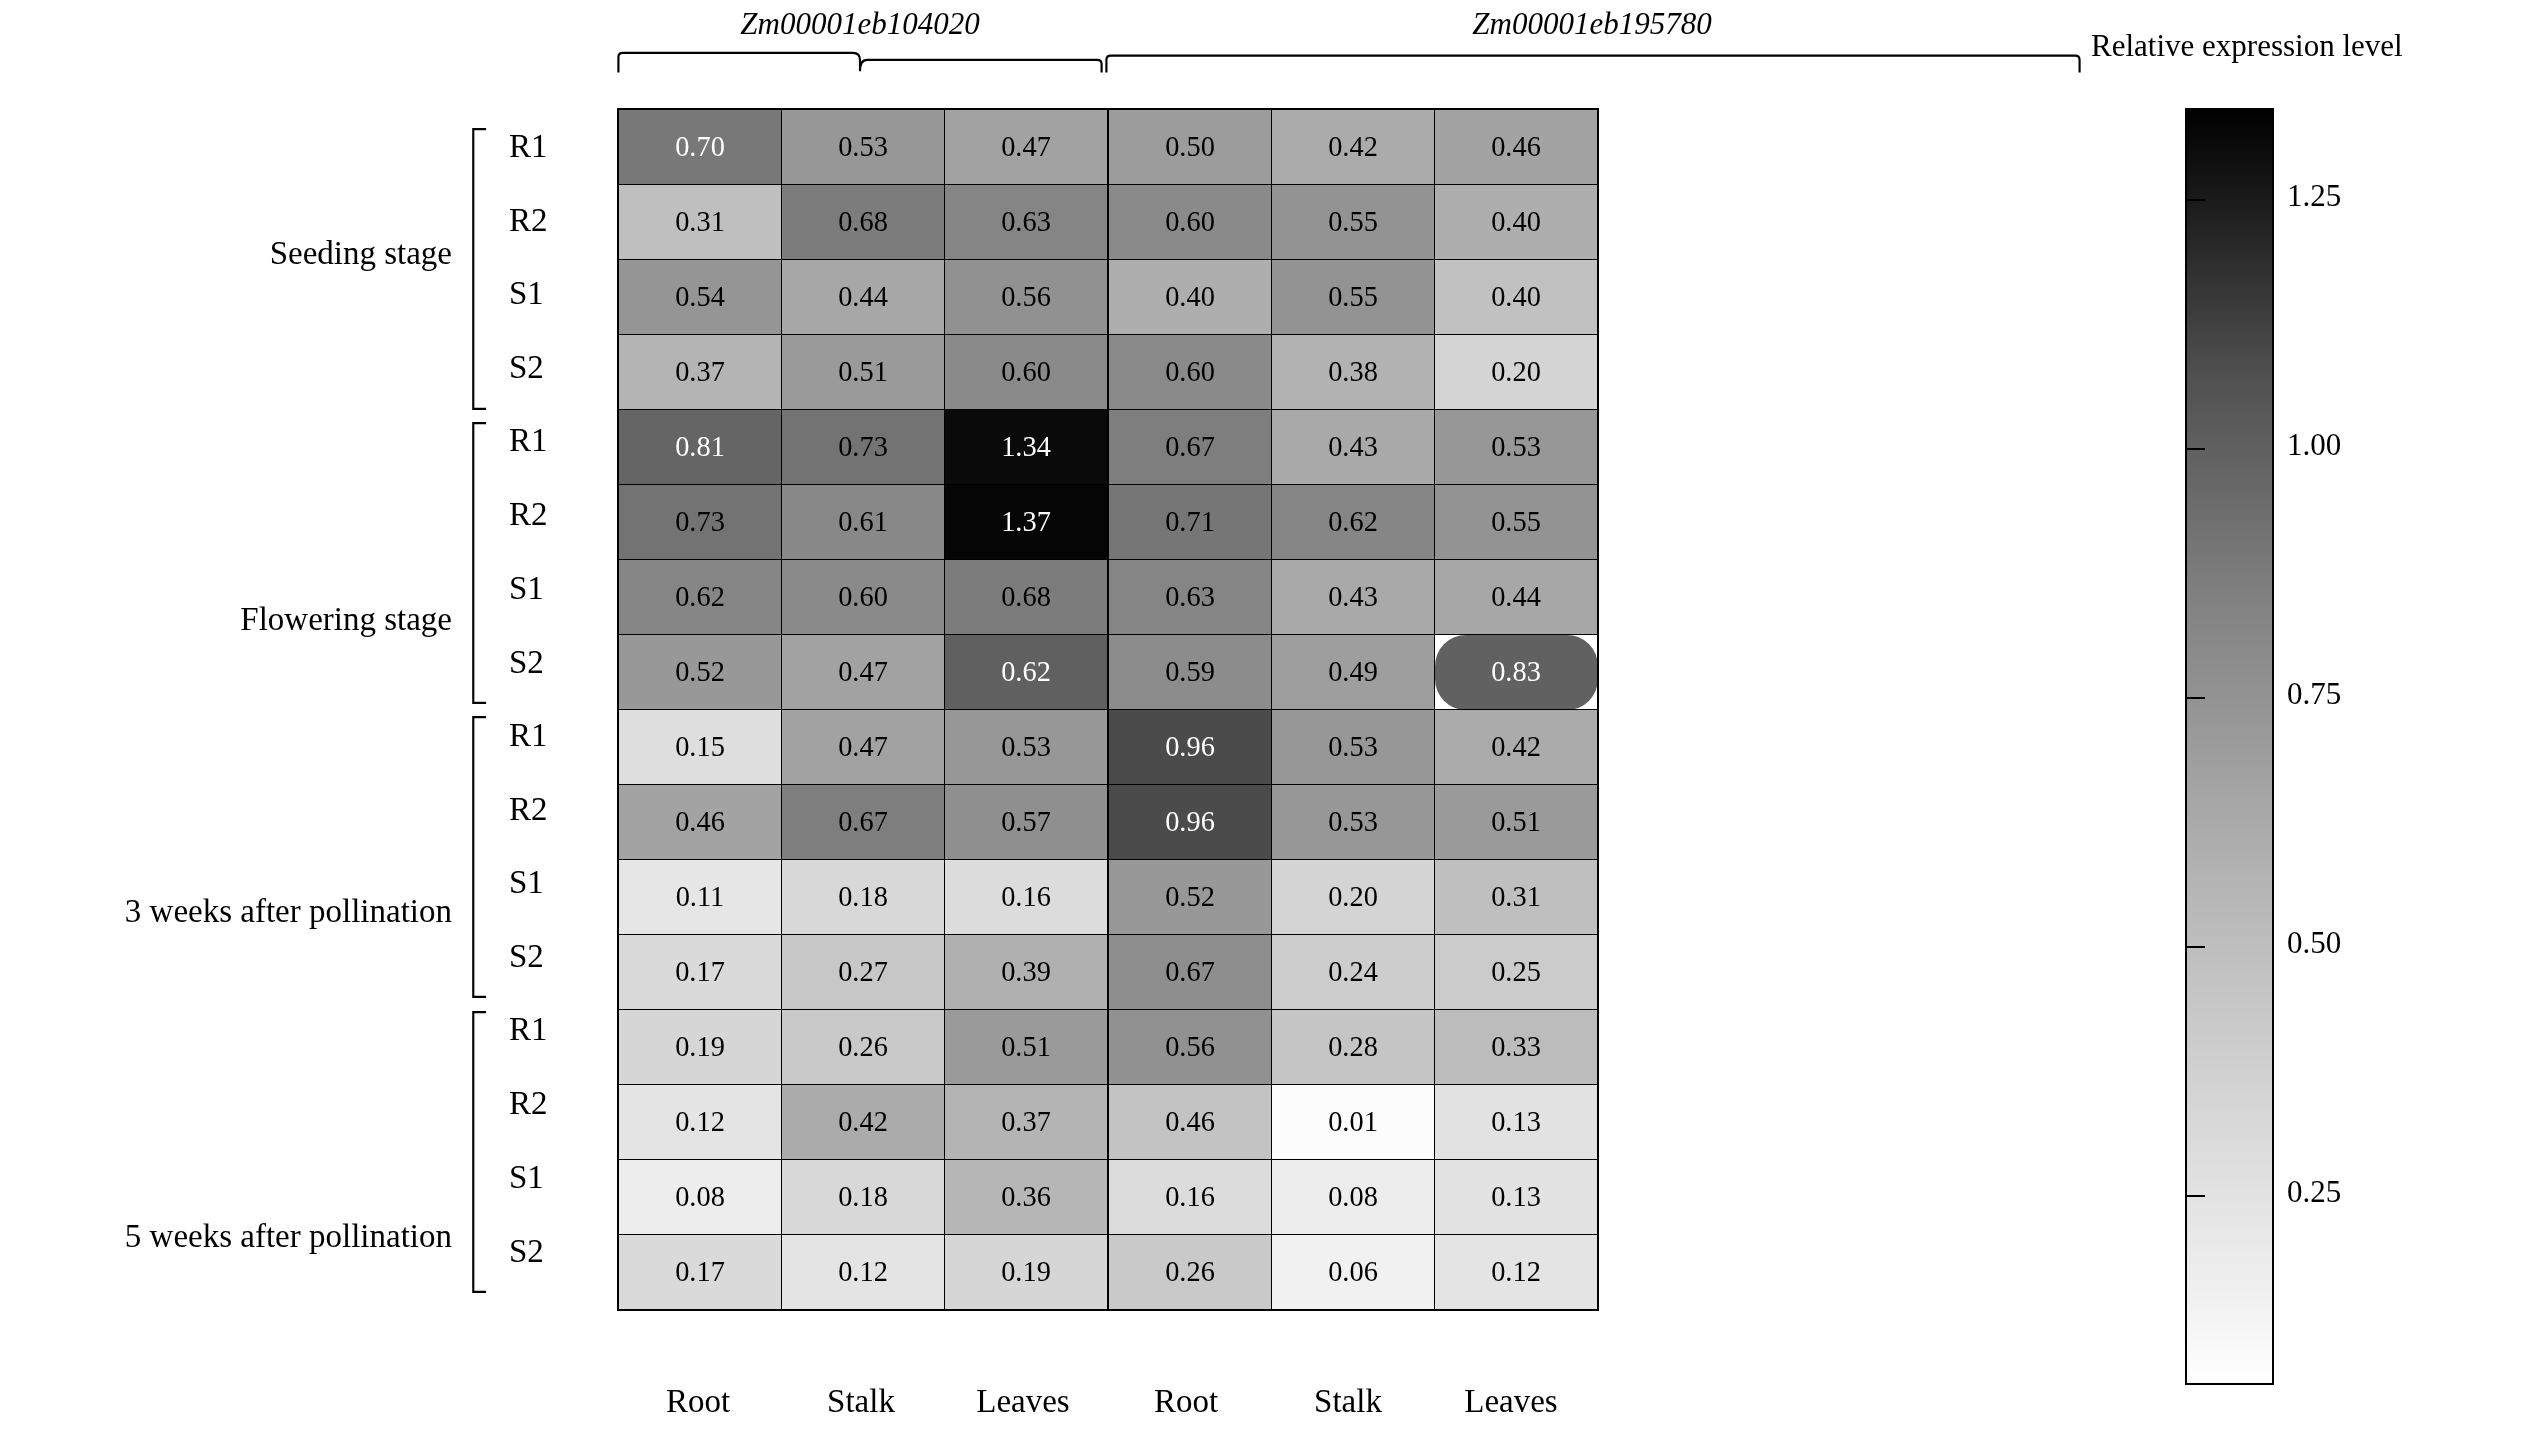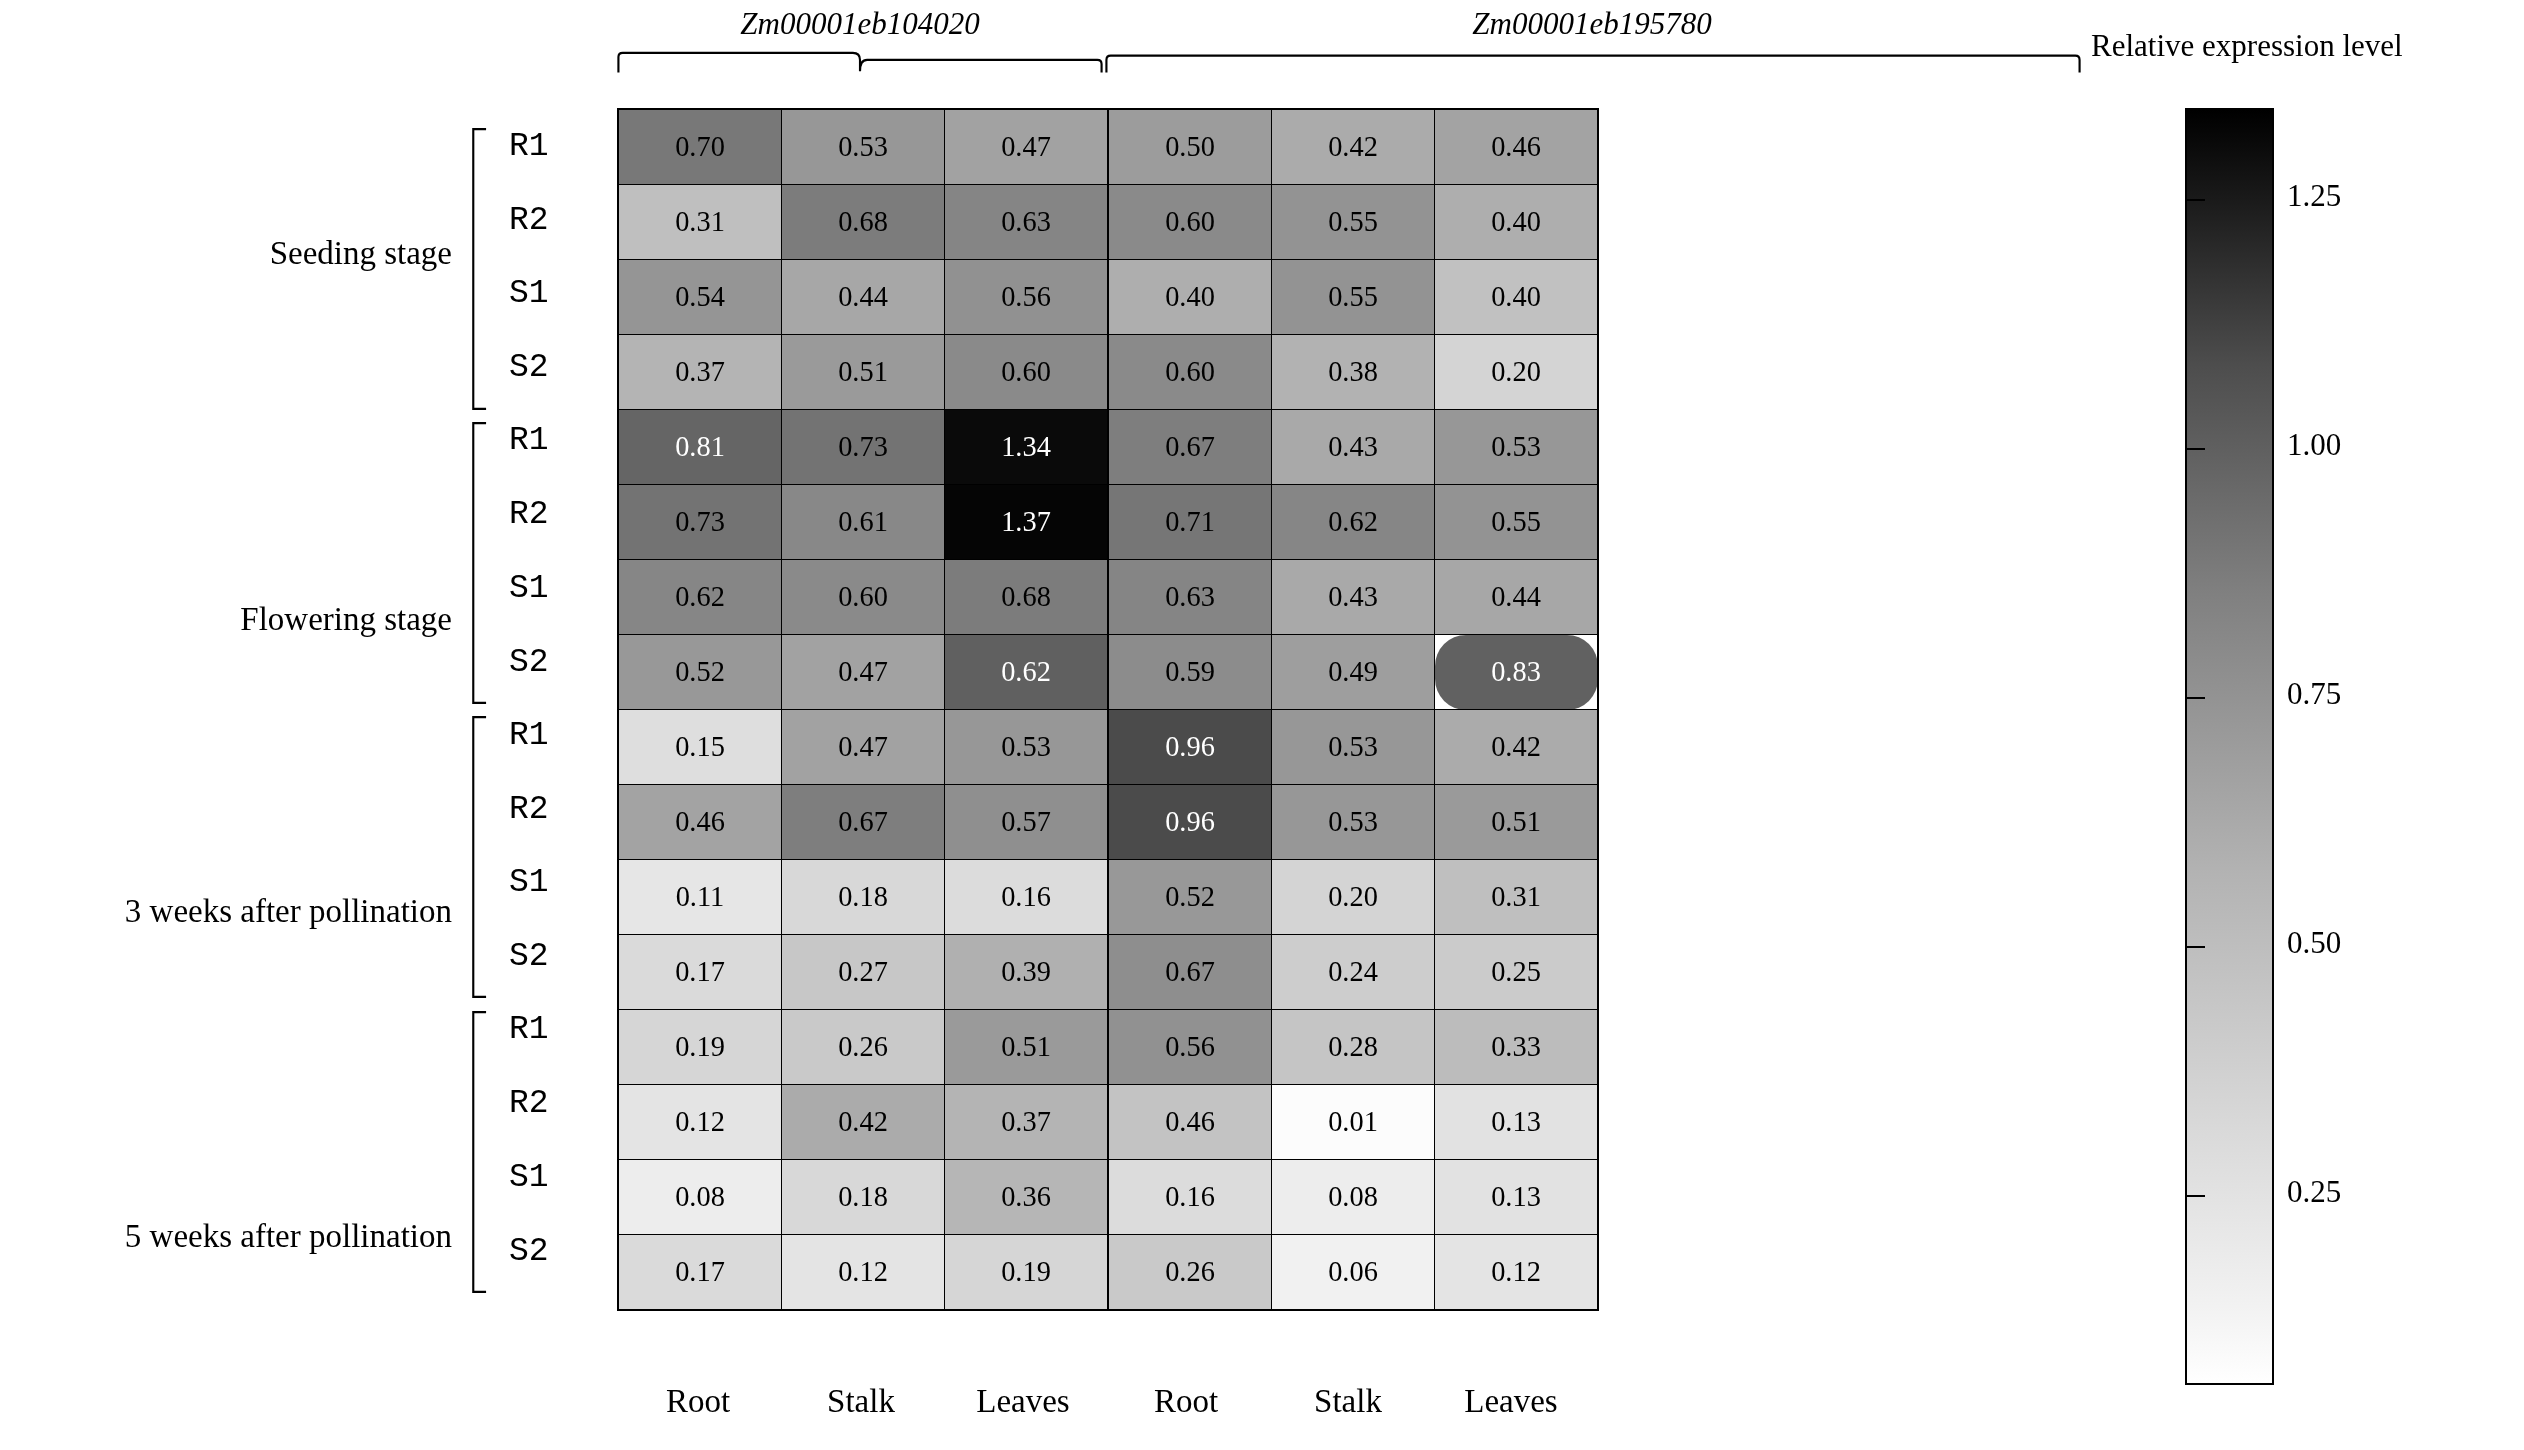--- a/index.html
+++ b/index.html
@@ -59,21 +59,20 @@
   .heatmap td.gene-divider-left {
     border-right: 2.8px solid #000;
   }
 
   
   .row-label {
     position: absolute;
     font-size: 33px;
     text-align: left;
     white-space: nowrap;
-    font-family: Liberation Mono, monospace;
   }
 
   
   .stage-label {
     position: absolute;
     font-size: 33px;
     white-space: nowrap;
     text-align: right;
   }
 
@@ -136,21 +135,21 @@
   </div>
   <div class="brace" style="left:1105px; top:50px; width:976px;">
     <svg width="976" height="24" viewBox="0 0 1372 34" preserveAspectRatio="none">
       <path d="M2,32 L2,14 Q2,8 8,8 L1364,8 Q1370,8 1370,14 L1370,32" fill="none" stroke="#000" stroke-width="3"></path>
     </svg>
   </div>
 
   <table class="heatmap">
     <tbody id="heatmap-body">
         <tr>
-          <td style="background: rgb(120, 120, 120); color: #000000;">0.70</td>
+          <td style="background: rgb(120, 120, 120); color: #ffffff;">0.70</td>
           <td style="background: rgb(151, 151, 151); color: rgb(0, 0, 0);">0.53</td>
           <td class="gene-divider-left" style="background: rgb(162, 162, 162); color: rgb(0, 0, 0);">0.47</td>
           <td style="background: rgb(156, 156, 156); color: rgb(0, 0, 0);">0.50</td>
           <td style="background: rgb(171, 171, 171); color: rgb(0, 0, 0);">0.42</td>
           <td style="background: rgb(163, 163, 163); color: rgb(0, 0, 0);">0.46</td>
         </tr>
         <tr>
           <td style="background: rgb(191, 191, 191); color: rgb(0, 0, 0);">0.31</td>
           <td style="background: rgb(124, 124, 124); color: rgb(0, 0, 0);">0.68</td>
           <td class="gene-divider-left" style="background: rgb(133, 133, 133); color: rgb(0, 0, 0);">0.63</td>

